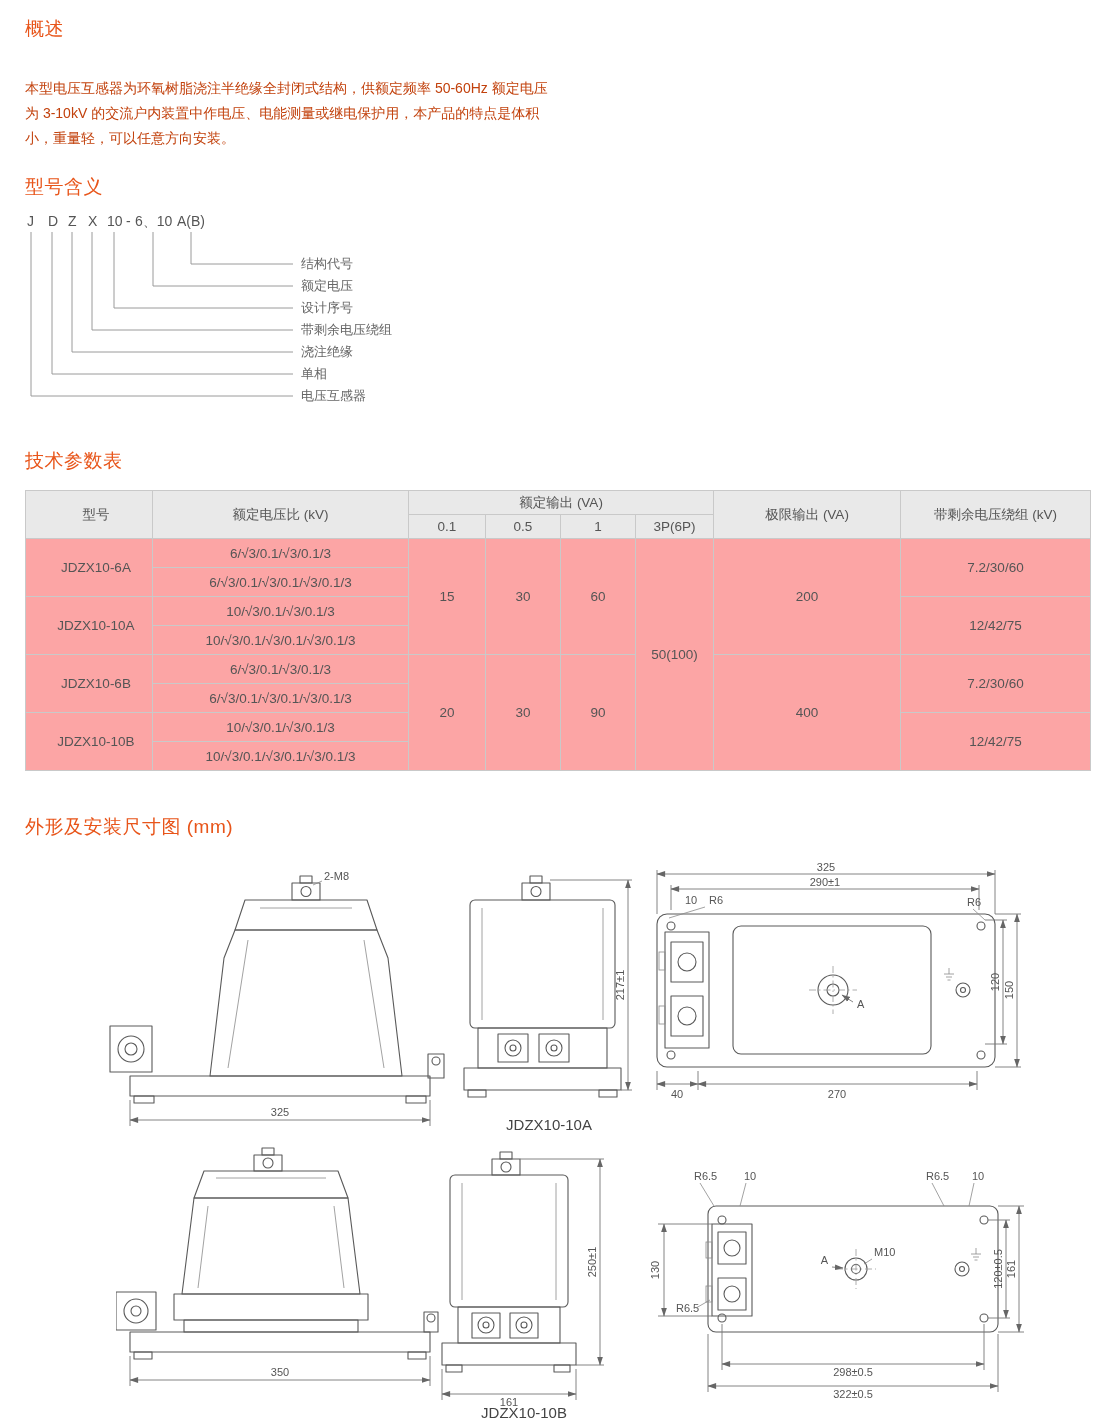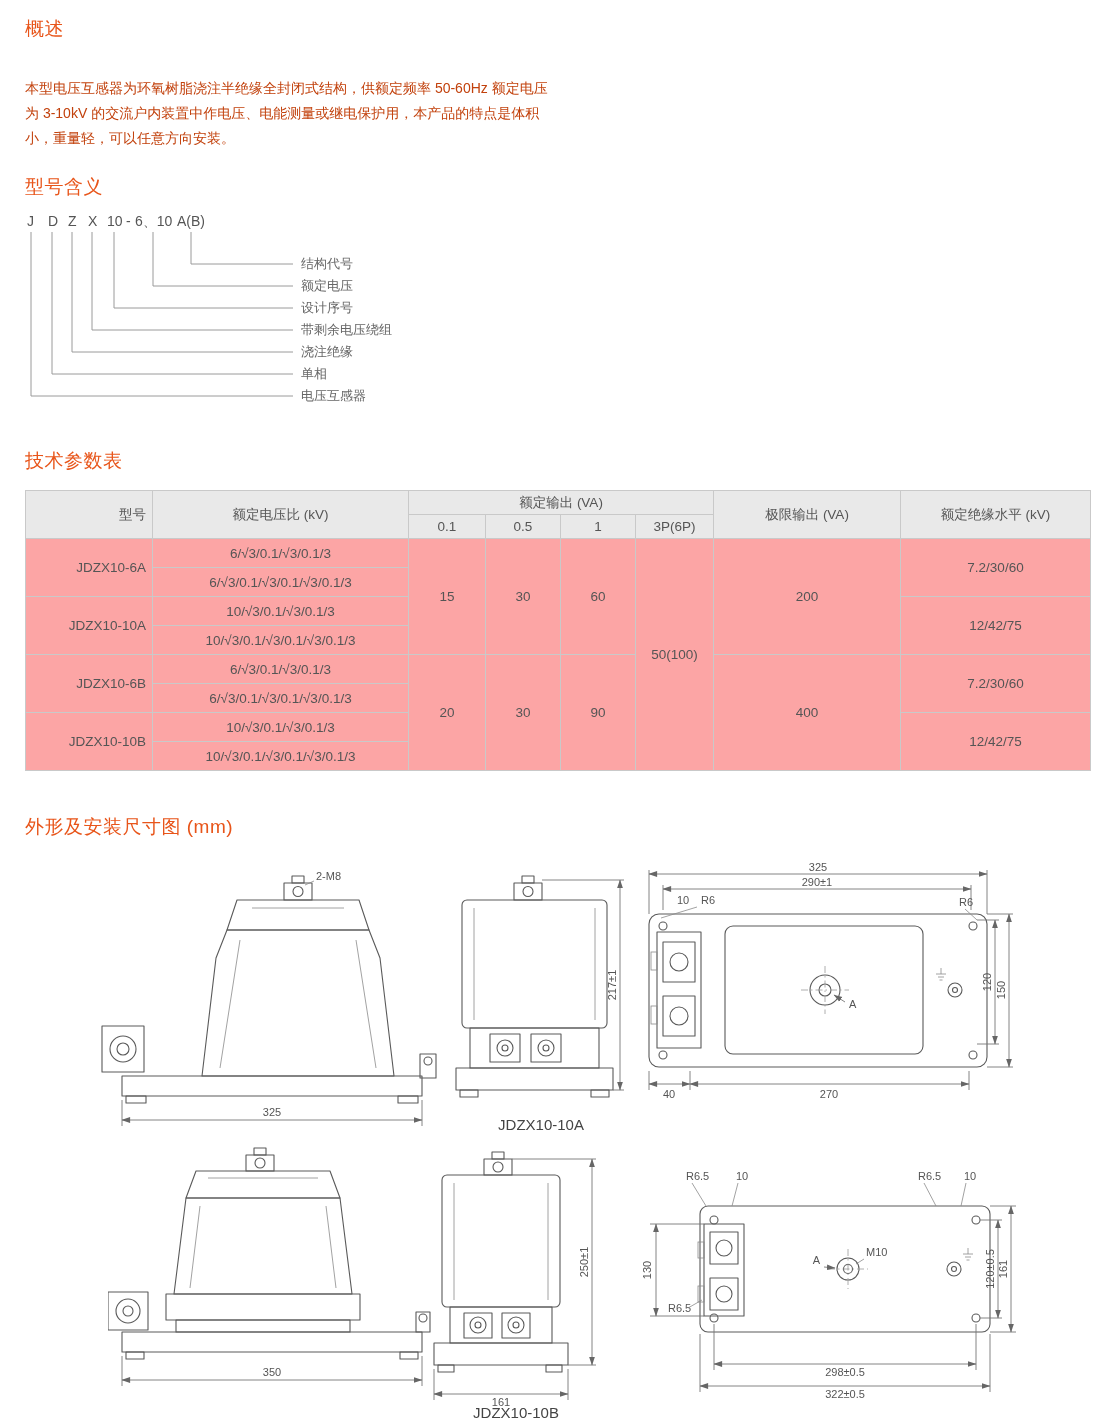--- a/index.html
+++ b/index.html
@@ -6,23 +6,23 @@
   html,body { background:#ffffff; }
   body { font-family:"Liberation Sans","DejaVu Sans",sans-serif; color:#666; }
   .page { position:relative; width:1115px; height:1418px; background:#fff; overflow:hidden; margin:0 auto; }
   .sec-heading { position:absolute; font-size:19px; font-weight:500; color:#e8551a; letter-spacing:.5px; }
   .overview-text { position:absolute; left:25px; top:76px; width:530px; font-size:14px; line-height:1.8; color:#c2410c; }
 
   table.params { position:absolute; left:25px; top:490px; width:1065px; border-collapse:collapse; table-layout:fixed; font-size:13.5px; color:#555; }
   .params th, .params td { border:1px solid #c9c9c9; text-align:center; font-weight:normal; padding:2px 6px; vertical-align:middle; }
   .params thead th { background:#e9e9e9; height:24px; }
   .params tbody td { height:29px; background:#fca5a5; }
-  .params .left { text-align:right; padding-left:20px; }
-
-  .drawings { position:absolute; left:0; top:854px; width:968px; height:564px; }
+  .params .left { text-align:center; padding-left:20px; }
+
+  .drawings { position:absolute; left:8px; top:854px; width:968px; height:564px; }
   .draw { position:absolute; }
   .draw-label { position:absolute; font-size:15px; color:#444; text-align:center; }
 
   svg text { font-family:"Liberation Sans","DejaVu Sans",sans-serif; }
   .codetxt { font-size:14px; fill:#555; }
   .lbltxt  { font-size:13px; fill:#666; }
   .dtxt    { font-size:11px; fill:#555; }
   .mdl-line{ stroke:#9a9a9a; stroke-width:1; }
   .ol  { fill:none; stroke:#5a5a5a; stroke-width:1.1; stroke-linejoin:round; }
   .thin{ fill:none; stroke:#8a8a8a; stroke-width:.8; }
@@ -89,21 +89,21 @@
         <col style="width:78px">
         <col style="width:187px">
         <col style="width:190px">
     </colgroup>
     <thead>
       <tr>
         <th rowspan="2" class="left">型号</th>
         <th rowspan="2">额定电压比 (kV)</th>
         <th colspan="4">额定输出 (VA)</th>
         <th rowspan="2">极限输出 (VA)</th>
-        <th rowspan="2">额定绝缘水平 (kV)</th>
+        <th rowspan="2">带剩余电压绕组 (kV)</th>
       </tr>
       <tr>
         <th>0.1</th>
         <th>0.5</th>
         <th>1</th>
         <th>3P(6P)</th>
       </tr>
     </thead>
     <tbody>
       <tr>

